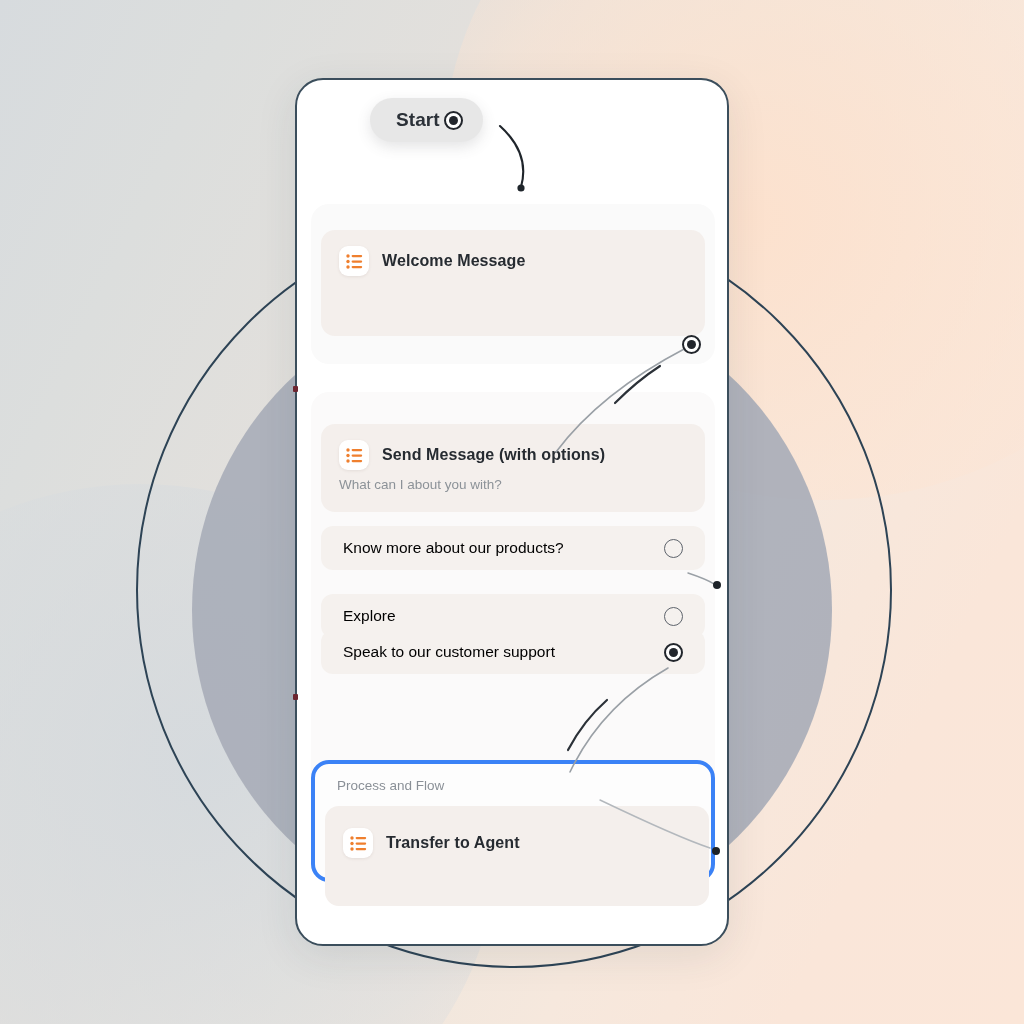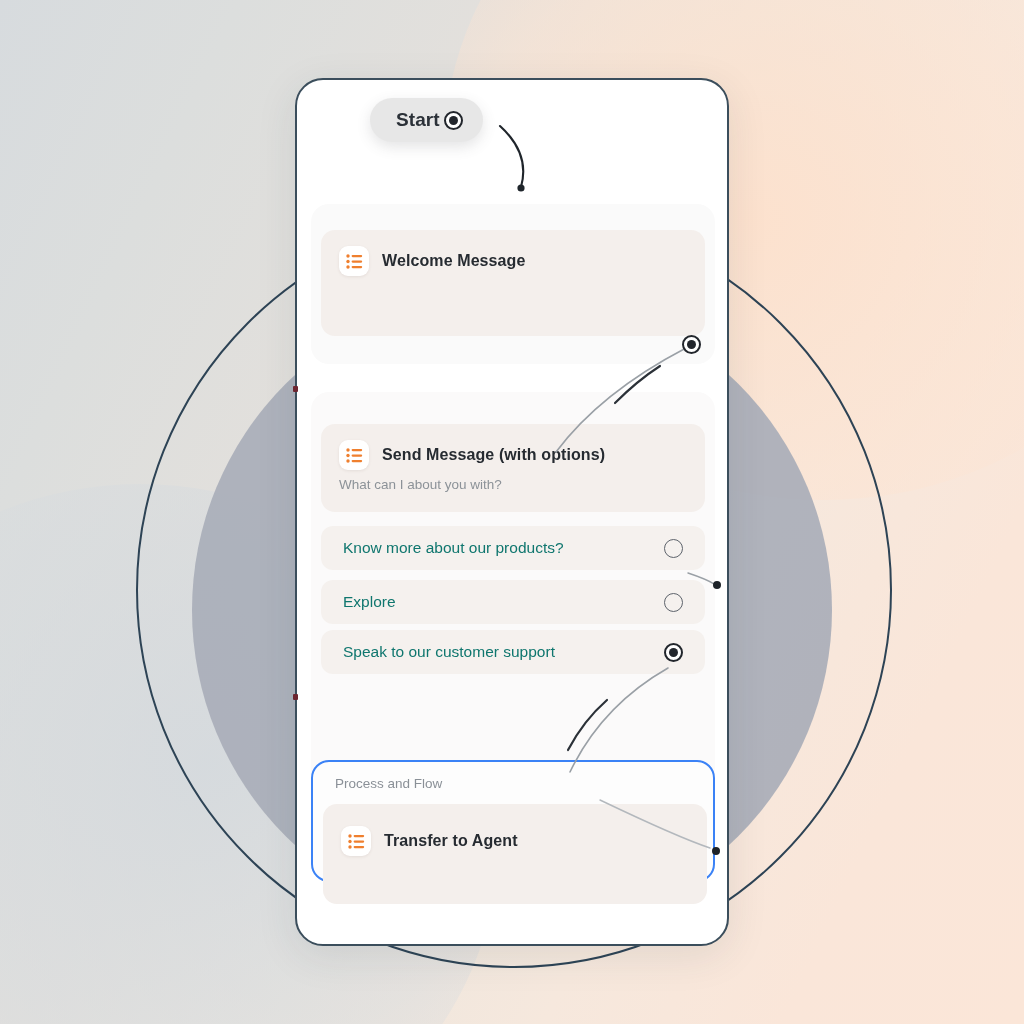--- a/index.html
+++ b/index.html
@@ -141,21 +141,21 @@
     position: absolute;
     left: 14px;
     width: 404px;
     background: #fafafa;
     border-radius: 18px;
     box-sizing: border-box;
   }
   #panel-welcome { top: 124px;  height: 160px; }
   #panel-options { top: 312px;  height: 412px; background: #fbfafa; }
   #panel-process { top: 680px;  height: 122px; background: #fdfdfd;
-                   border: 2px solid #3b82f6; }
+                   border: 4px solid #3b82f6; }
 
   .card {
     position: absolute;
     left: 10px;
     width: 384px;
     background: #f4efec;
     border-radius: 14px;
     box-sizing: border-box;
     padding: 16px 30px 18px 18px;
   }
@@ -211,24 +211,24 @@
     background: #f5f1ee;
     border-radius: 12px;
     display: flex;
     align-items: center;
     justify-content: space-between;
     padding: 0 22px 0 22px;
     box-sizing: border-box;
   }
   .option-row .opt-label {
     font-size: 15.5px;
-    color: #0f766e;
+    color: #000000;
   }
   #opt-0 { top: 134px; }
-  #opt-1 { top: 188px; text-align: right; }
+  #opt-1 { top: 202px; text-align: right; }
   #opt-2 { top: 238px; text-align: center; }
 
   
   #process-label {
     position: absolute;
     left: 22px;
     top: 14px;
     font-size: 13.5px;
     color: #8a9097;
   }

